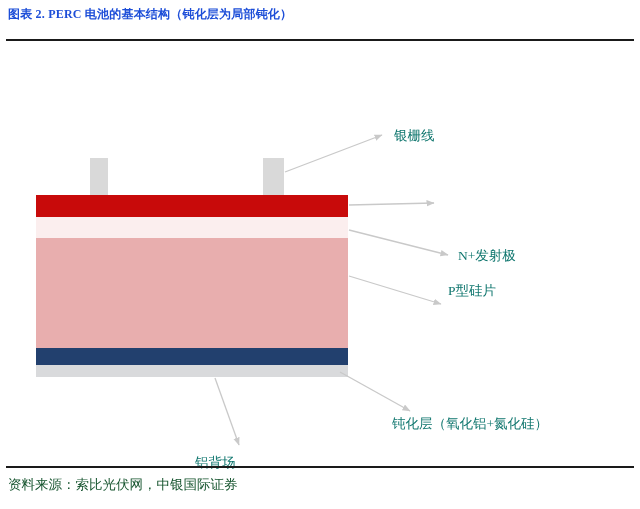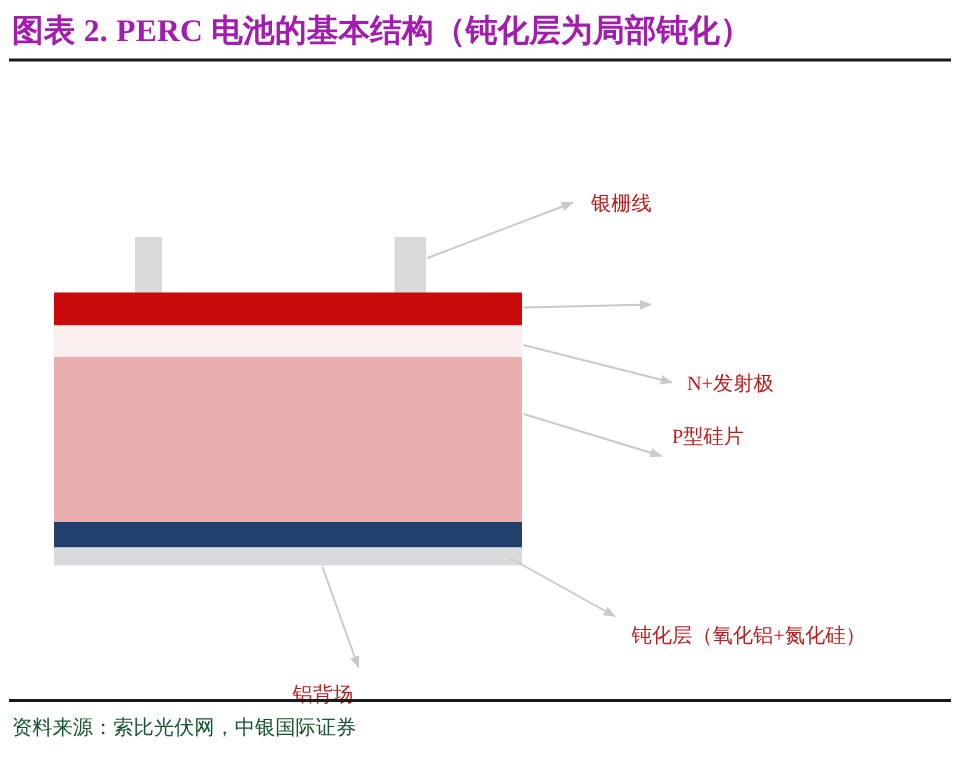--- a/index.html
+++ b/index.html
@@ -10,21 +10,21 @@
     overflow:hidden;
     position:relative;
   }
 
   
   #header{
     position:absolute;left:0;top:0;width:640px;height:41px;
   }
   #chart-title{
     position:absolute;left:8px;top:6px;
-    font-size:21px;font-weight:bold;color:#a21caf;
+    font-size:12px;font-weight:bold;color:#1d4ed8;
     letter-spacing:0.2px;white-space:nowrap;
     font-family:"Liberation Serif","DejaVu Serif",serif;
   }
   #title-rule{
     position:absolute;left:6px;top:39px;width:628px;height:2px;
     background:#1a1a1a;
   }
 
   
   #figure{
@@ -65,28 +65,28 @@
 
   
   #leaders{
     position:absolute;left:0;top:0;width:640px;height:415px;
     pointer-events:none;
   }
 
   
   .label{
     position:absolute;
-    font-size:13.5px;color:#b91c1c;white-space:nowrap;
+    font-size:13.5px;color:#0f766e;white-space:nowrap;
     font-family:"Liberation Serif","DejaVu Serif",serif;
   }
   #label-grid{left:394px;top:82px;}
   #label-arc{left:440px;top:150px;}
   #label-emitter{left:458px;top:202px;}
   #label-substrate{left:448px;top:237px;}
-  #label-passivation{left:421px;top:370px;}
+  #label-passivation{left:392px;top:370px;}
   #label-bsf{left:195px;top:409px;}
 
   
   #footer{
     position:absolute;left:0;top:460px;width:640px;height:49px;
   }
   #footer-rule{
     position:absolute;left:6px;top:6px;width:628px;height:2px;
     background:#1a1a1a;
   }

